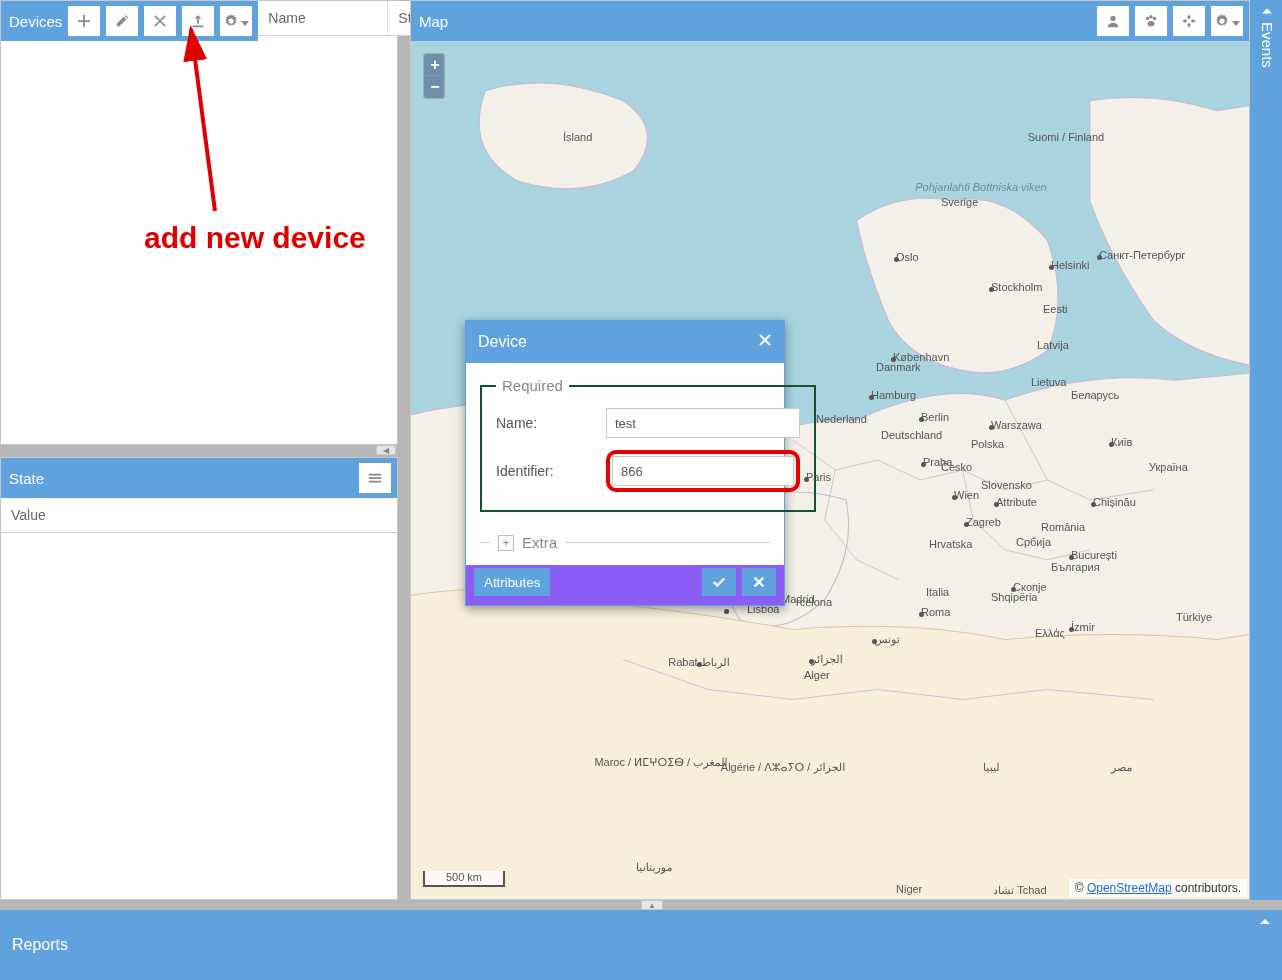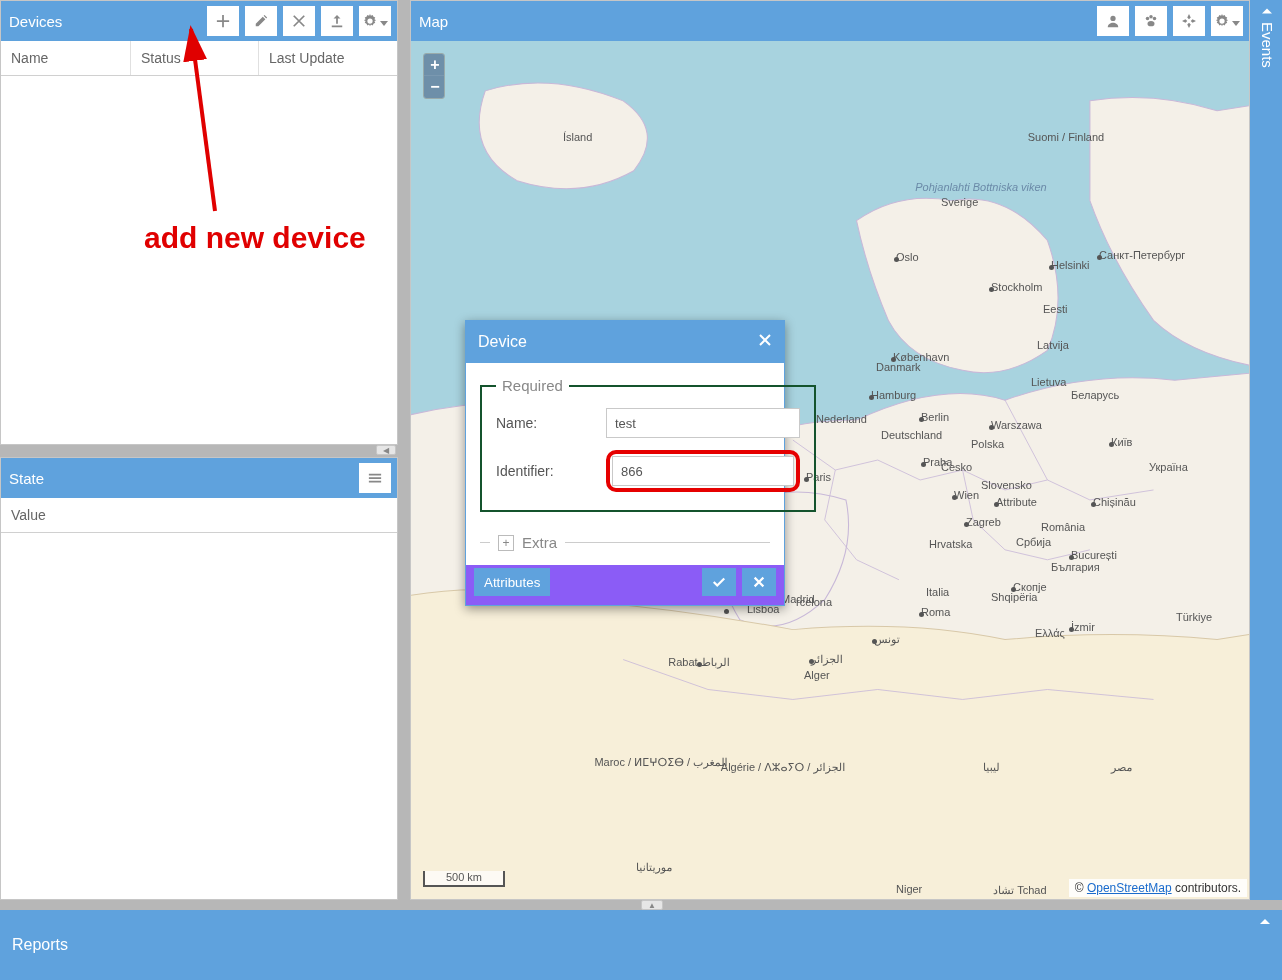--- a/index.html
+++ b/index.html
@@ -1,20 +1,20 @@
 <!DOCTYPE html>
 <html><head>
 <meta charset="utf-8">
 <style>
   * { box-sizing: border-box; margin: 0; padding: 0; }
   html, body { width: 1282px; height: 980px; font-family: "Helvetica Neue", Helvetica, Arial, sans-serif; font-size: 14px; background: #b7b7b7; overflow: hidden; color: #404040; }
   .app { display: flex; flex-direction: column; width: 1282px; height: 980px; }
   .top { display: flex; height: 900px; }
   .left { width: 398px; display: flex; flex-direction: column; }
-  .devices-panel { height: 445px; display: flex; flex-direction: column; background: #fff; border: 1px solid #c6c6c6; }
+  .devices-panel { height: 445px; display: flex; flex-direction: row; background: #fff; border: 1px solid #c6c6c6; text-align: center; }
   .panel-header { background: #5fa2dd; color: #fff; display: flex; align-items: center; height: 40px; padding: 0 6px 0 8px; font-size: 15px; }
   .panel-header .title { flex: 1; }
   .btn { background: #fff; border: 1px solid #fff; width: 32px; height: 30px; margin-left: 6px; display: inline-flex; align-items: center; justify-content: center; cursor: pointer; color: #888; }
   .btn svg { width: 14px; height: 14px; fill: #888; }
   .grid-head { display: flex; border-bottom: 1px solid #d0d0d0; height: 35px; align-items: center; background: #fff; color: #666; }
   .grid-head .col { padding: 0 10px; border-right: 1px solid #e0e0e0; height: 100%; display: flex; align-items: center; }
   .grid-body { flex: 1; background: #fff; }
   .hsplit { height: 12px; background: #b7b7b7; position: relative; }
   .hsplit .grip { position: absolute; right: 2px; top: 0; width: 20px; height: 10px; background: #e6e6e6; border:1px solid #c6c6c6; border-radius:2px; display:flex; align-items:center; justify-content:center; font-size:8px; color:#888; }
   .state-panel { flex: 1; display: flex; flex-direction: column; background: #fff; border: 1px solid #c6c6c6; }

